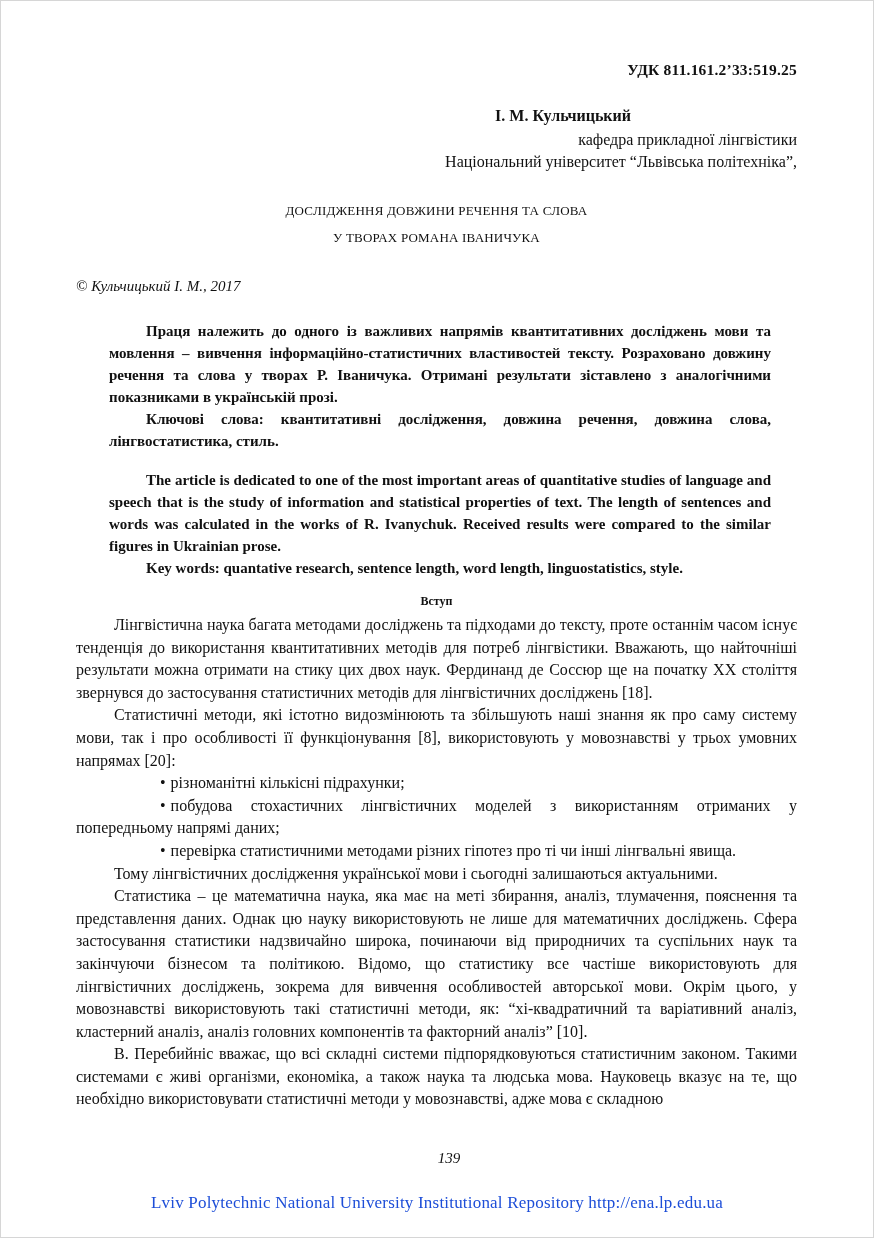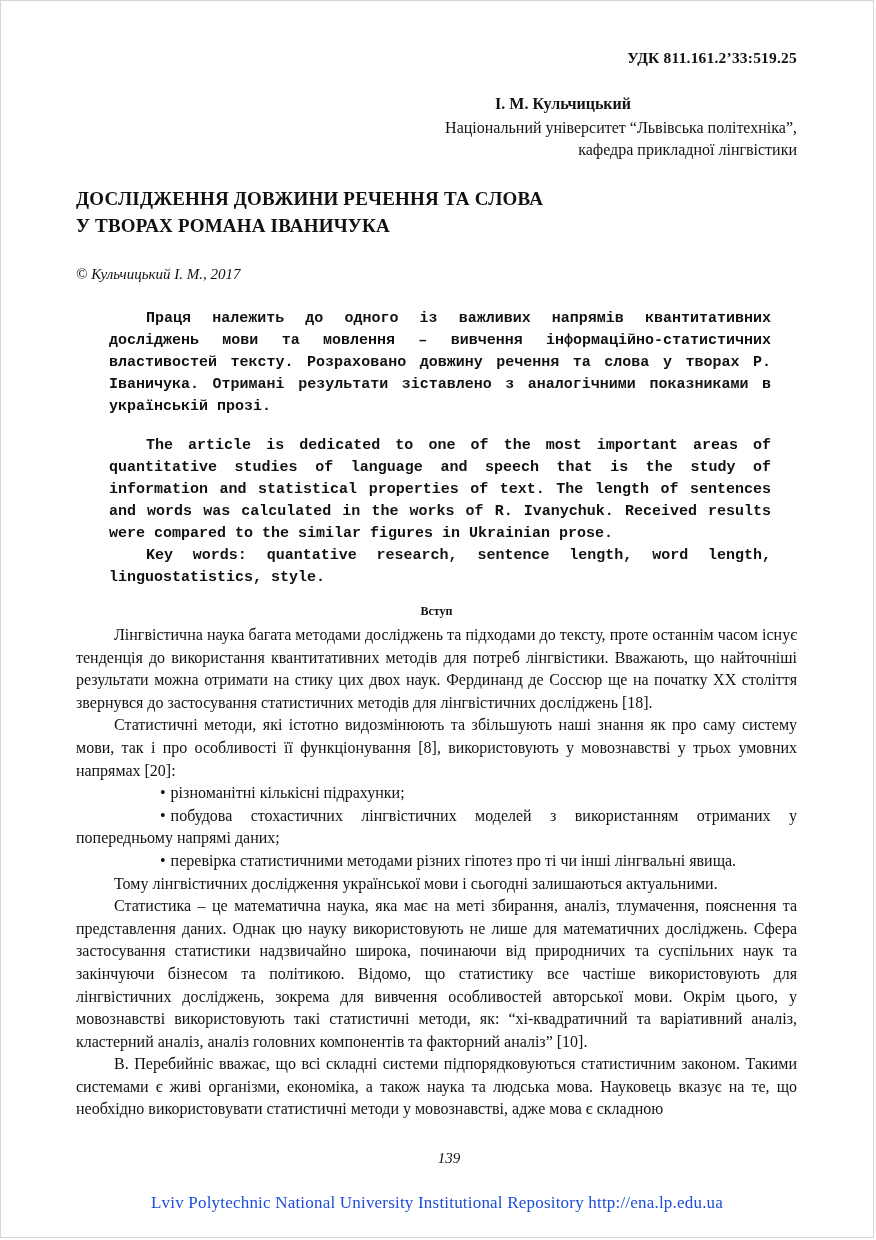--- a/index.html
+++ b/index.html
@@ -10,21 +10,21 @@
   }
   .page {
     position: relative;
     width: 874px; height: 1238px;
     border: 1px solid #d6d6d6;
     box-sizing: border-box;
     background: #ffffff;
     overflow: hidden;
   }
   .content {
-    padding: 48px 76px 0 75px;
+    padding: 60px 76px 0 75px;
   }
   .udc {
     text-align: right;
     font-weight: bold;
     font-size: 15.5px;
     letter-spacing: 0.2px;
   }
   .author-block {
     margin-top: 26px;
     text-align: right;
@@ -32,37 +32,37 @@
     line-height: 22px;
   }
   .author-name {
     font-weight: bold;
     padding-right: 166px;
     margin-bottom: 2px;
     text-align: right;
   }
   .title {
     margin: 24px 0 0 0;
-    font-weight: bold;
-    font-size: 19px;
+    text-align: center;
+    font-weight: normal;
+    font-size: 13px;
     line-height: 27px;
     letter-spacing: 0.2px;
   }
   .copyright {
     margin-top: 27px;
     font-style: italic;
     font-size: 15px;
   }
   .abstract {
     margin: 25px 26px 0 33px;
     font-weight: bold;
     font-size: 15px;
     line-height: 22px;
     text-align: justify;
-    font-family: Liberation Mono, monospace;
   }
   .abstract.en { margin-top: 17px; }
   .abstract p { margin: 0; text-indent: 37px; }
   .section-heading {
     margin: 15px 0 5px 0;
     text-align: center;
     font-weight: bold;
     font-size: 12px;
   }
   .body-text p {
@@ -96,33 +96,34 @@
 </head>
 <body>
 
 <div class="page">
   <div class="content">
 
     <div class="udc">УДК 811.161.2’33:519.25</div>
 
     <div class="author-block">
       <div class="author-name">І. М. Кульчицький</div>
+      <div class="affiliation">кафедра прикладної лінгвістики</div>
       <div class="affiliation">Національний університет “Львівська політехніка”,</div>
-      <div class="affiliation">кафедра прикладної лінгвістики</div>
     </div>
 
     <h1 class="title">
       <span>ДОСЛІДЖЕННЯ ДОВЖИНИ РЕЧЕННЯ ТА СЛОВА</span><br>
       <span>У ТВОРАХ РОМАНА ІВАНИЧУКА</span>
     </h1>
 
     <div class="copyright">© Кульчицький І. М., 2017</div>
 
     <div class="abstract uk">
       <p>Праця належить до одного із важливих напрямів квантитативних досліджень мови та мовлення – вивчення інформаційно-статистичних властивостей тексту. Розраховано довжину речення та слова у творах Р. Іваничука. Отримані результати зіставлено з аналогічними показниками в українській прозі.</p>
+      <p>Ключові слова: квантитативні дослідження, довжина речення, довжина слова, лінгвостатистика, стиль.</p>
     </div>
 
     <div class="abstract en">
       <p>The article is dedicated to one of the most important areas of quantitative studies of language and speech that is the study of information and statistical properties of text. The length of sentences and words was calculated in the works of R. Ivanychuk. Received results were compared to the similar figures in Ukrainian prose.</p>
       <p>Key words: quantative research, sentence length, word length, linguostatistics, style.</p>
     </div>
 
     <div class="section-heading">Вступ</div>
 
     <div class="body-text">

